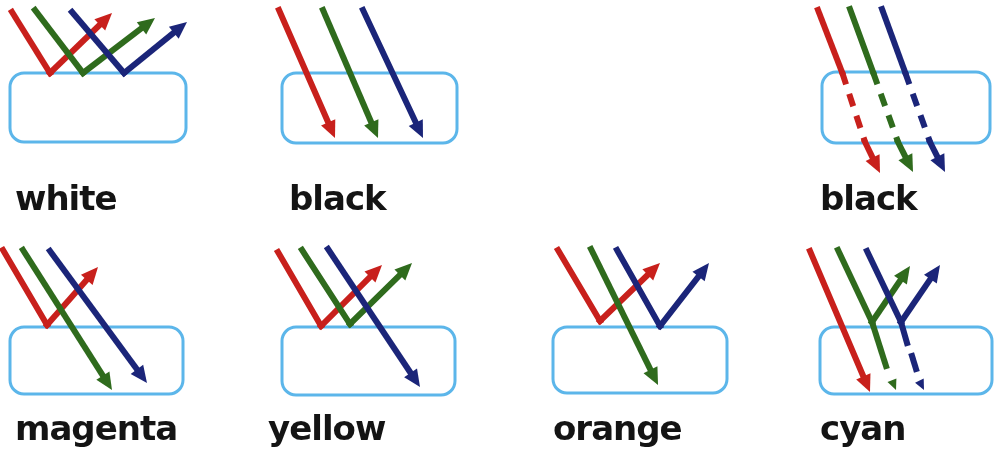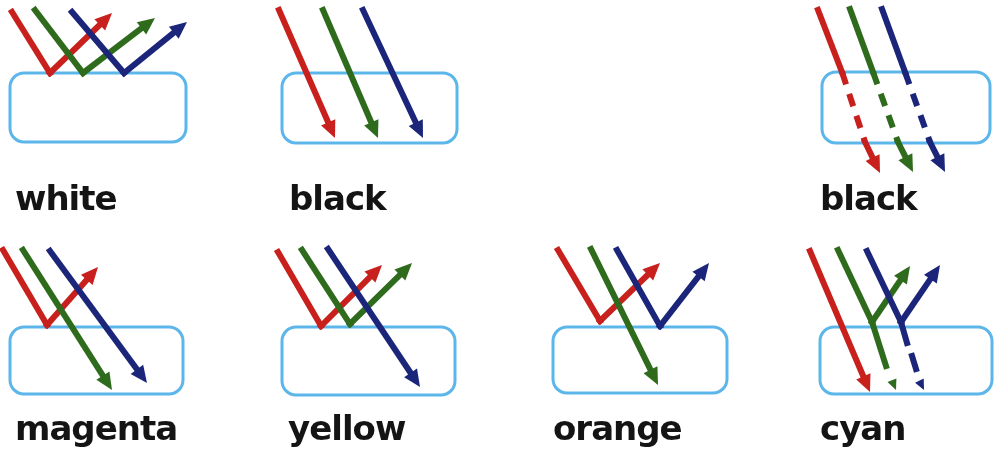--- a/index.html
+++ b/index.html
@@ -96,21 +96,21 @@
         <rect x="32" y="97" width="173" height="68" rx="14" ry="14" fill="#ffffff" stroke="#5cb6ea" stroke-width="3"></rect>
         <line x1="28" y1="22" x2="71" y2="96" stroke="#c8201c" stroke-width="6" stroke-linecap="square"></line>
         <line x1="71" y1="96" x2="123.51471862576143" y2="43.48528137423857" stroke="#c8201c" stroke-width="6" stroke-linecap="square"></line>
         <polygon points="132,35 125.45926227402444,52.50089283436705 114.49910716563295,41.54073772597556" fill="#c8201c"></polygon>
         <line x1="52" y1="20" x2="100" y2="94" stroke="#2f6b1d" stroke-width="6" stroke-linecap="square"></line>
         <line x1="100" y1="94" x2="153.44601529524704" y2="41.416017209515" stroke="#2f6b1d" stroke-width="6" stroke-linecap="square"></line>
         <polygon points="162,33 155.31719944941176,50.447139501965864 144.44651055378824,39.398242591659965" fill="#2f6b1d"></polygon>
         <line x1="78" y1="19" x2="163.34359764529725" y2="147.01539646794586" stroke="#1b2579" stroke-width="6" stroke-linecap="square"></line>
         <polygon points="170,157 154.1217068830528,147.1540715170022 167.0184864452894,138.55621847551112" fill="#1b2579"></polygon>
       </svg>
-    <div class="label" style="left: 38px;">yellow</div>
+    <div class="label" style="left: 18px;">yellow</div>
   </div>
 
   <div class="panel" style="left:500px;top:230px;height:228px">
     <svg class="diagram" width="250" height="175" viewBox="0 0 250 175">
         <rect x="53" y="97" width="174" height="66" rx="14" ry="14" fill="#ffffff" stroke="#5cb6ea" stroke-width="3"></rect>
         <line x1="58" y1="20" x2="100" y2="91" stroke="#c8201c" stroke-width="6" stroke-linecap="square"></line>
         <line x1="100" y1="91" x2="151.37213948741066" y2="41.3402651621697" stroke="#c8201c" stroke-width="6" stroke-linecap="square"></line>
         <polygon points="160,33 153.16361885773304,50.3875355607877 142.39077635659717,39.24321573202646" fill="#c8201c"></polygon>
         <line x1="91" y1="19" x2="152.69685142427778" y2="144.2353999059967" stroke="#2f6b1d" stroke-width="6" stroke-linecap="square"></line>
         <polygon points="158,155 143.53506862368306,143.17509998864927 157.439343745104,136.3251997450081" fill="#2f6b1d"></polygon>

